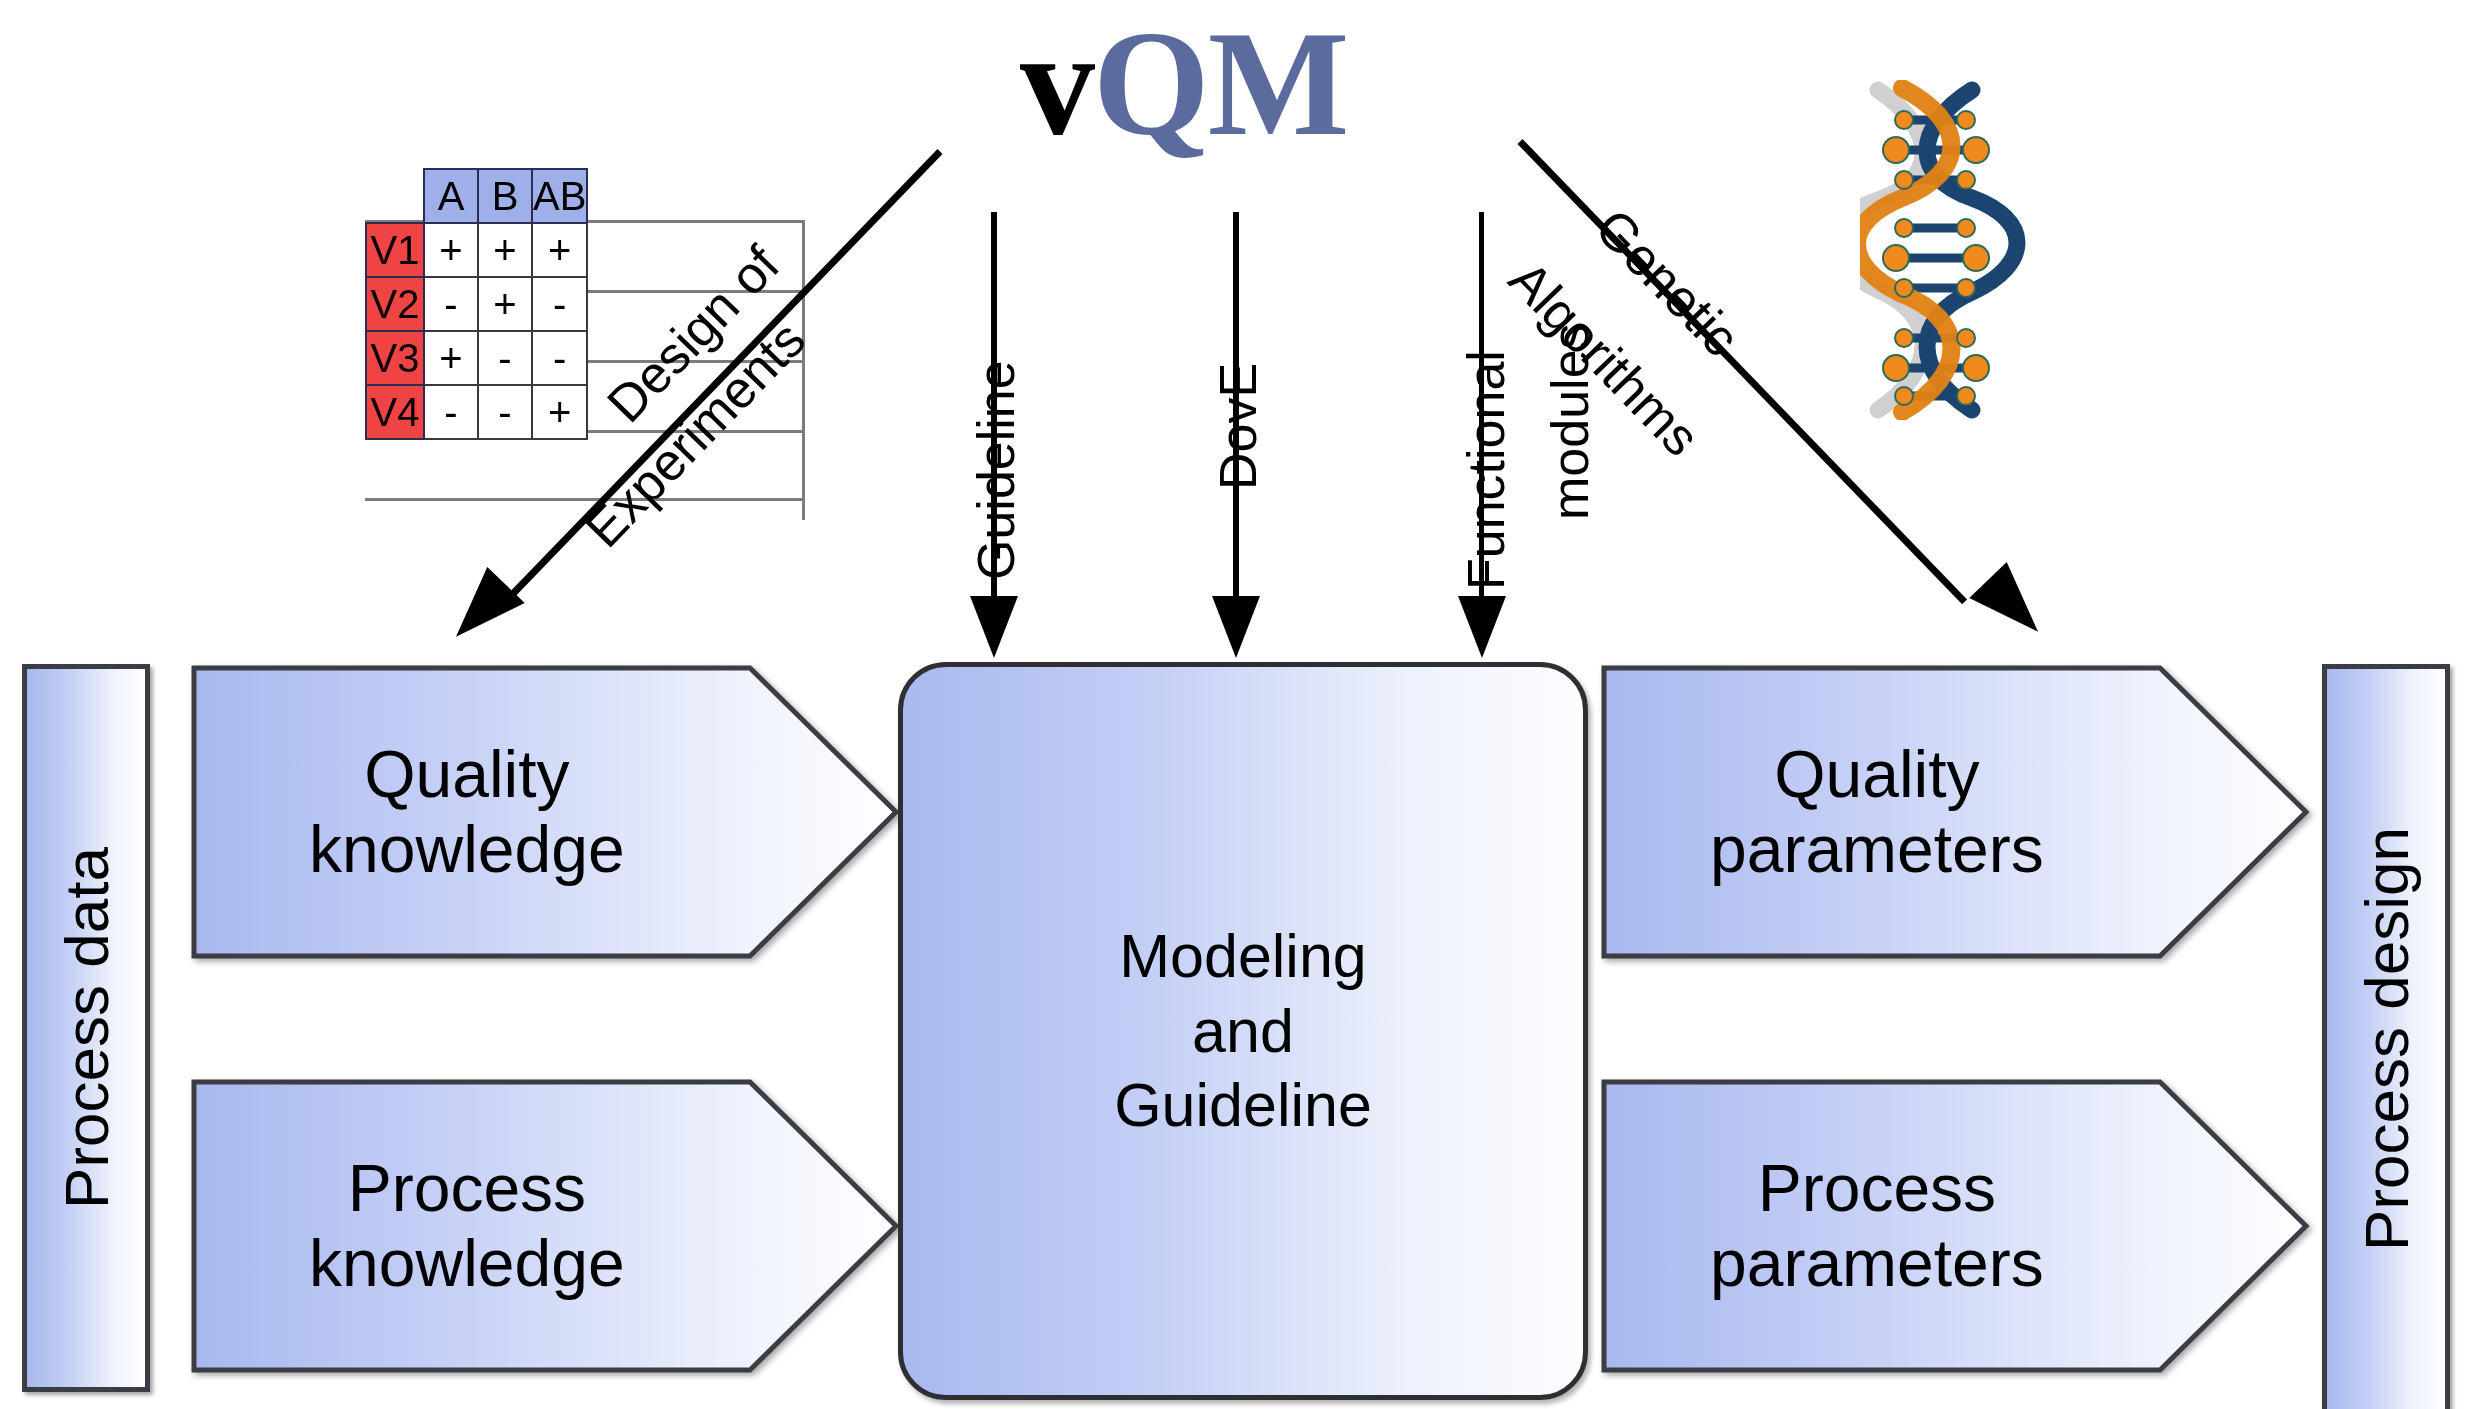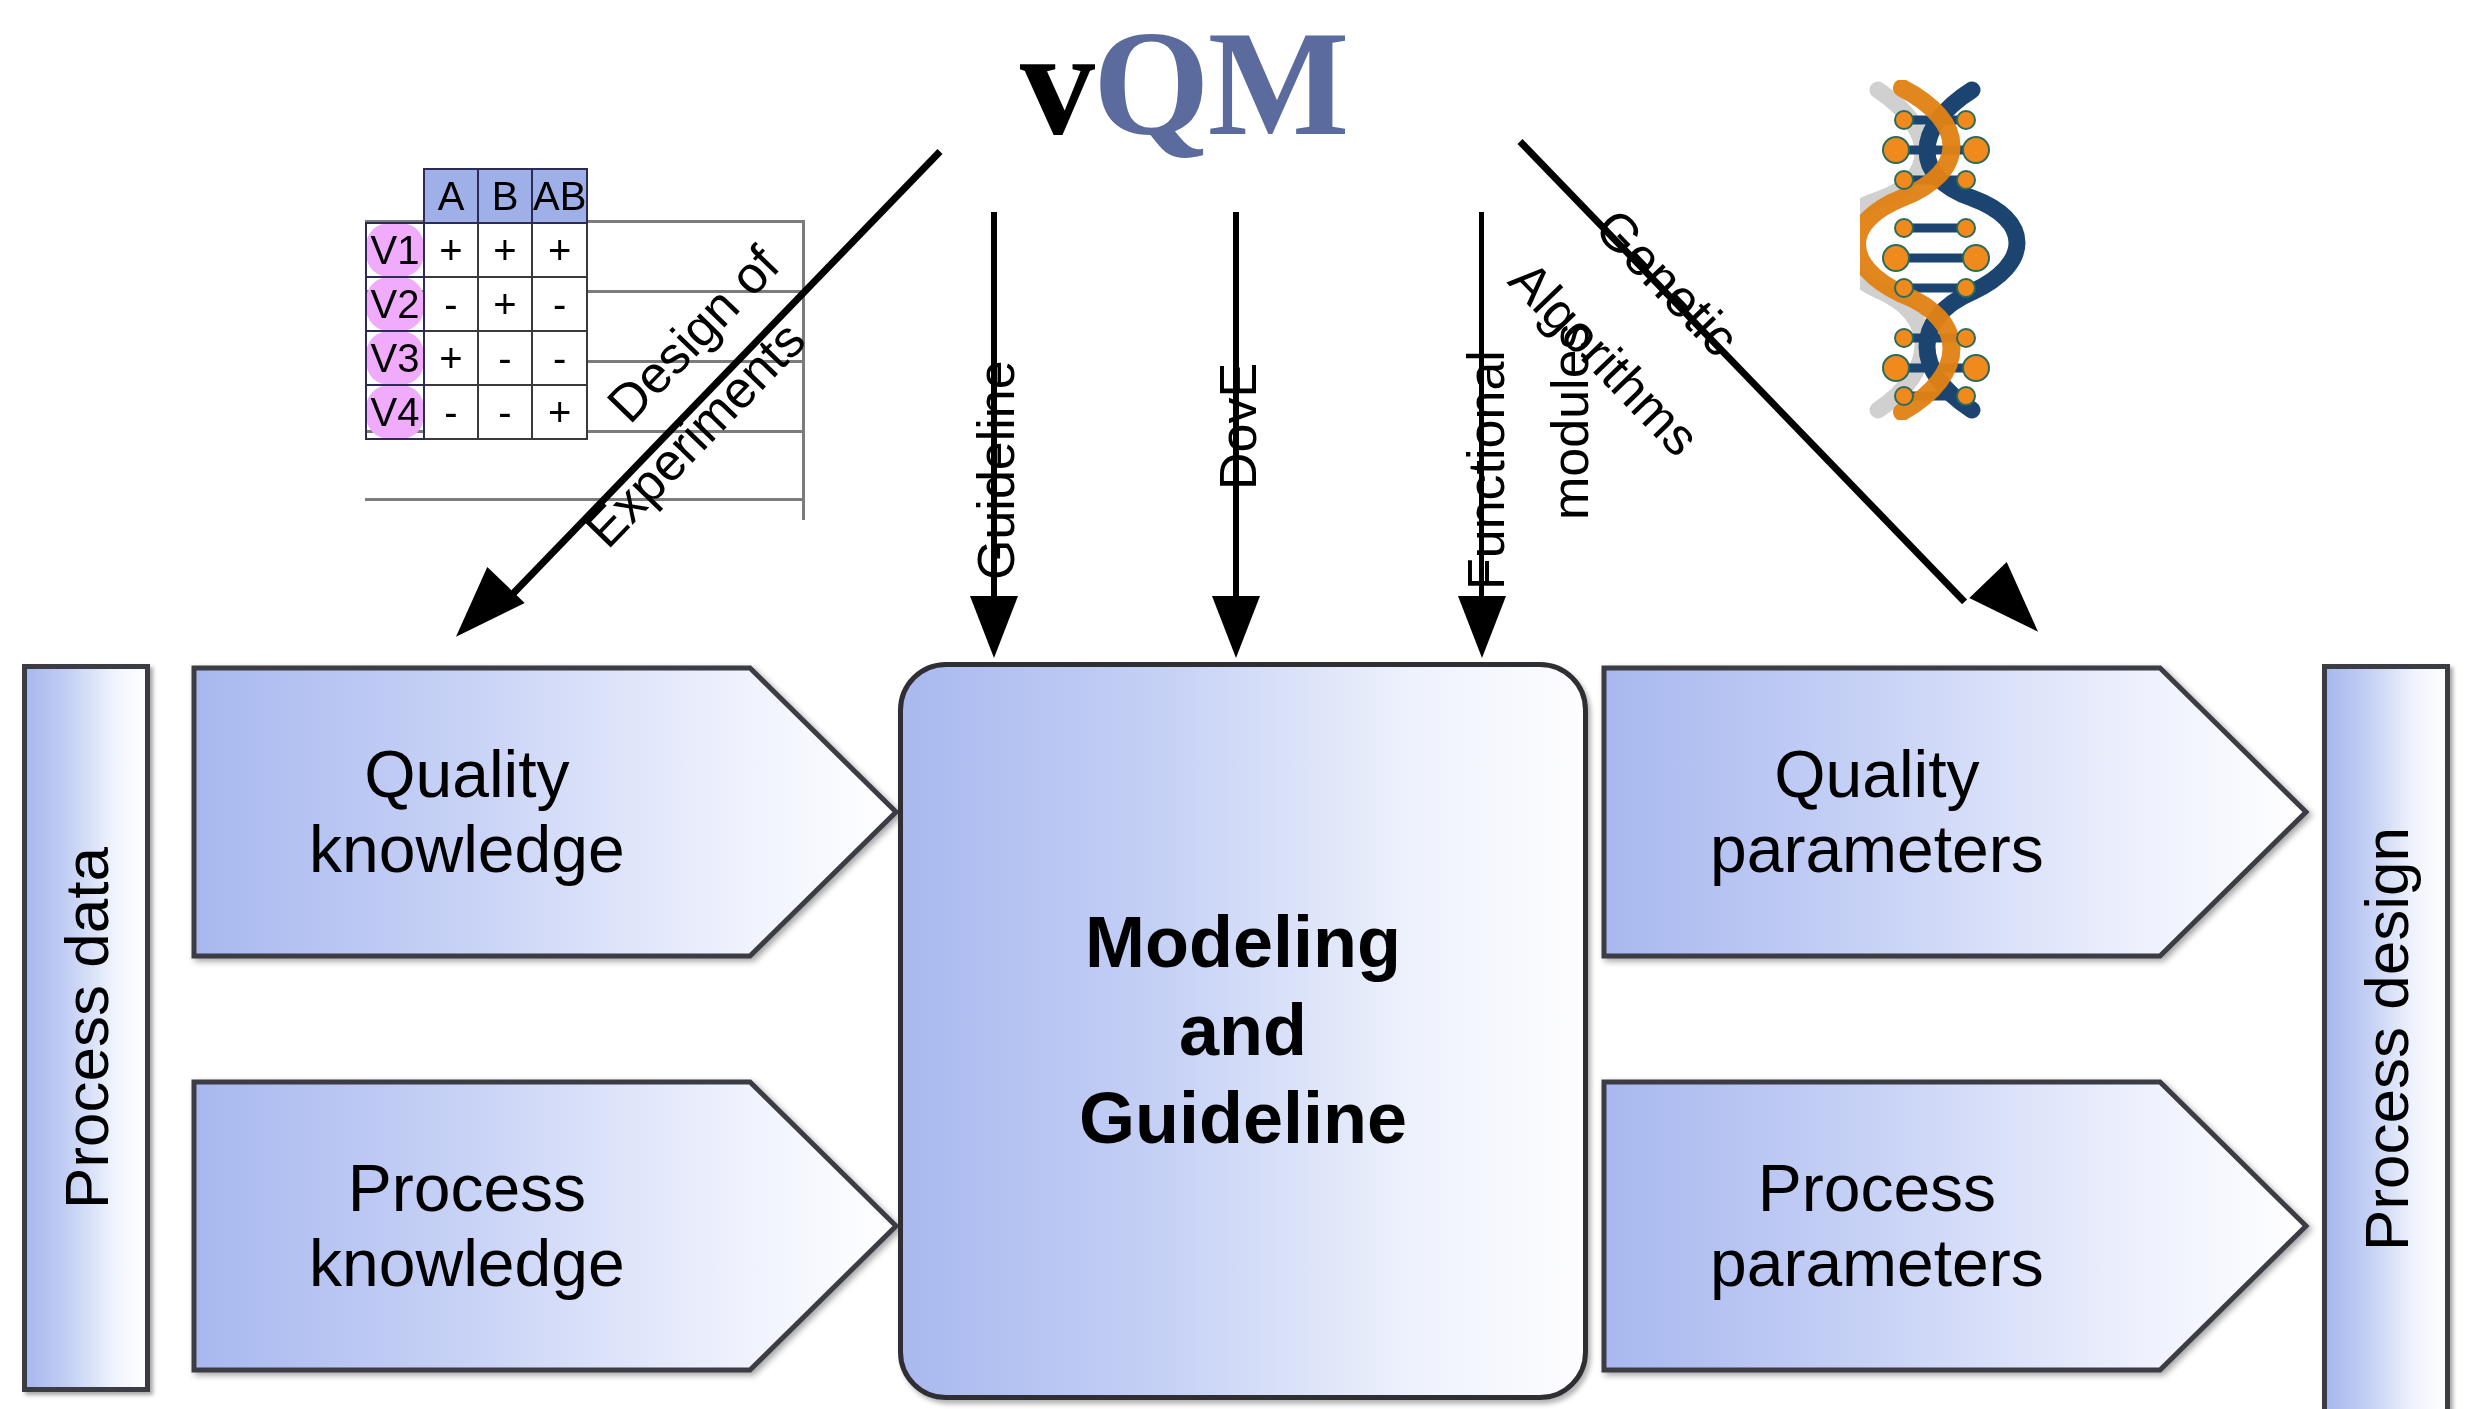--- a/index.html
+++ b/index.html
@@ -13,21 +13,21 @@
   .title .v{color:#000000;}
   .title .qm{color:#5b6b9e;}
 
   
   .doe{position:absolute;left:365px;top:168px;}
   .doe table{border-collapse:collapse;}
   .doe td{width:52px;height:52px;text-align:center;vertical-align:middle;
           font-size:40px;line-height:1;border:2px solid #3a3a3a;
           background:#ffffff;padding:0;}
   .doe td.hd{background:#9fb0e8;border-color:#2b2b55;}
-  .doe td.rh{background:#f0abfc;border-color:#2b2b55;width:56px;border-radius:23px;}
+  .doe td.rh{background:#ef4444;border-color:#2b2b55;width:56px;}
   .doe td.blank{border:none;background:transparent;}
   
   .ghost{position:absolute;left:365px;top:220px;width:440px;height:300px;}
   .ghost .hl{position:absolute;left:0;height:3px;background:#7c7c7c;width:440px;}
   .ghost .vl{position:absolute;top:0;width:3px;background:#7c7c7c;height:300px;}
 
   
   .vstem{position:absolute;width:6px;background:#000;}
   .vhead{position:absolute;width:0;height:0;border-left:24px solid transparent;
          border-right:24px solid transparent;border-top:62px solid #000;}
@@ -49,21 +49,21 @@
   .chev svg{position:absolute;left:0;top:0;overflow:visible;}
   .chev .lbl{position:absolute;left:0;top:0;width:78%;height:100%;
              display:flex;flex-direction:column;align-items:center;justify-content:center;
              font-size:66px;line-height:1.14;text-align:center;}
 
   
   .center{position:absolute;border:5px solid #2e2e33;border-radius:48px;
           background:linear-gradient(to right,#a9b9ef 0%,#c5d0f5 38%,#eef2fc 75%,#fdfdff 100%);
           box-shadow:3px 4px 5px rgba(0,0,0,.3);
           display:flex;flex-direction:column;align-items:center;justify-content:center;}
-  .center .ln{font-size:72px;font-weight:bold;line-height:1.22;}
+  .center .ln{font-size:61px;font-weight:normal;line-height:1.22;}
 
   
   .dna{position:absolute;}
 </style>
 </head>
 <body>
 
 <div id="stage">
 
   <div class="title">

